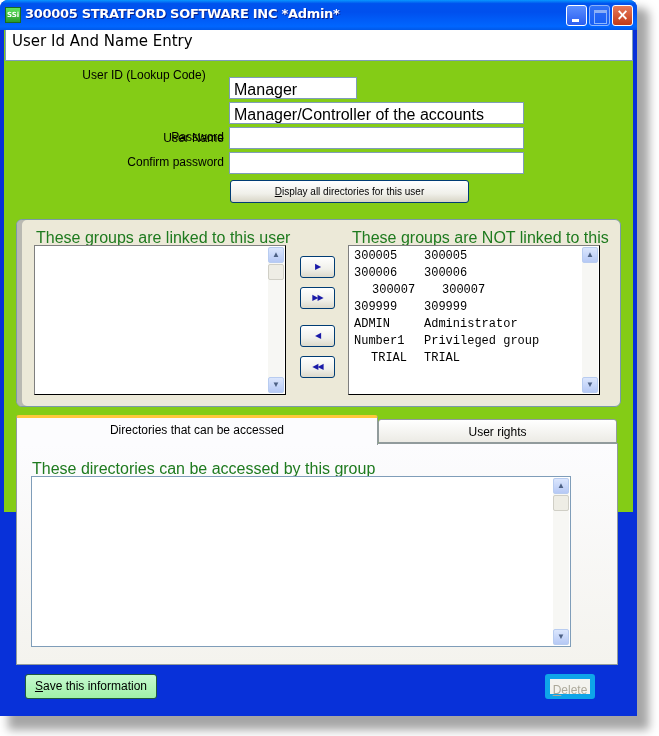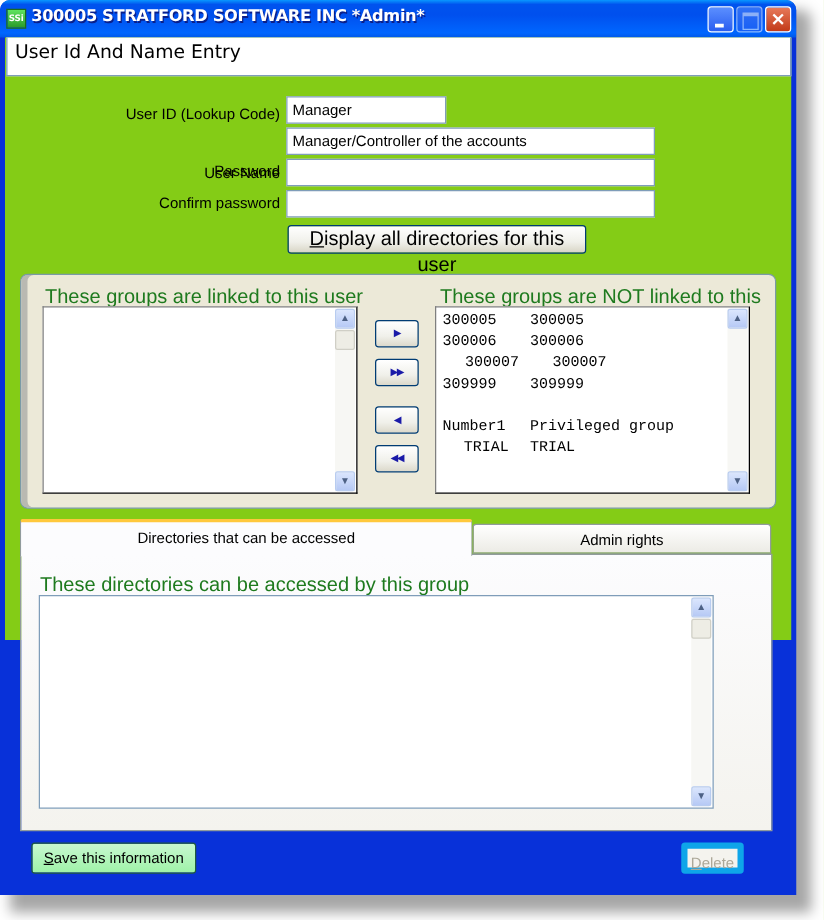--- a/index.html
+++ b/index.html
@@ -52,26 +52,26 @@
     position: absolute; left: 1px; top: 0px; width: 628px; height: 31px;
     background: #fff; border: 1px solid #7f9db9; border-top: none;
   }
   .header-title {
     position: absolute; left: 6px; top: 2px; font-size: 15px; font-family: "DejaVu Sans", sans-serif;
   }
 
   .lbl { position: absolute; font-size: 12px; text-align: right; }
   .field {
     position: absolute; height: 22px; background: #fff; border: 1px solid #7f9db9;
-    padding: 3px 4px; font-size: 12px; white-space: nowrap; overflow: hidden;
+    padding: 3px 4px; font-size: 16px; white-space: nowrap; overflow: hidden;
   }
   .xp-btn {
     position: absolute; border: 1px solid #003c74; border-radius: 3px;
     background: linear-gradient(#ffffff, #f0f0ea 60%, #d8d5c6);
-    font-size: 16px; text-align: center; cursor: default;
+    font-size: 10px; text-align: center; cursor: default;
   }
   .xp-btn u { text-decoration: underline; }
 
   .groups-panel {
     position: absolute; left: 12px; top: 189px; width: 605px; height: 188px;
     border: 1px solid #7a9aa6; border-radius: 6px; background: #ece9d8;
     box-shadow: inset 5px 0 0 #b9b9b2;
   }
   .green-lbl { position: absolute; color: #1e7a1e; font-size: 16px; }
   .listbox {
@@ -144,21 +144,21 @@
     <div class="tb-btn tb-close">
         <span>×</span>
       </div>
   </div>
 
   <div class="client">
     <div class="header-box">
       <div class="header-title">User Id And Name Entry</div>
     </div>
 
-    <div class="lbl" style="left:60px; top:54px; width:160px;">User ID (Lookup Code)</div>
+    <div class="lbl" style="left:60px; top:38px; width:160px;text-align:center;">User ID (Lookup Code)</div>
     <div class="field" style="left:225px; top:47px; width:128px;">Manager</div>
 
     <div class="lbl" style="left:60px; top:75px; width:160px;margin-top:26px;">User Name</div>
     <div class="field" style="left:225px; top:72px; width:295px;">Manager/Controller of the accounts</div>
 
     <div class="lbl" style="left:60px; top:100px; width:160px;">Password</div>
     <div class="field" style="left:225px; top:97px; width:295px;"></div>
 
     <div class="lbl" style="left:60px; top:125px; width:160px;">Confirm password</div>
     <div class="field" style="left:225px; top:122px; width:295px;"></div>
@@ -179,32 +179,33 @@
       <div class="arrow-btn" style="left:283px; top:67px;">▶▶</div>
       <div class="arrow-btn" style="left:283px; top:105px;">◀</div>
       <div class="arrow-btn" style="left:283px; top:136px;">◀◀</div>
 
       <div class="green-lbl" style="left:335px; top:9px;">These groups are NOT linked to this user</div>
       <div class="listbox" style="left:331px; top:25px; width:252px; height:150px;">
         <div class="list-row" style="top:3px;"><span class="c1">300005</span><span>300005</span></div>
         <div class="list-row" style="top:20px;"><span class="c1">300006</span><span>300006</span></div>
         <div class="list-row" style="top:37px;margin-left:18px;"><span class="c1">300007</span><span>300007</span></div>
         <div class="list-row" style="top:54px;"><span class="c1">309999</span><span>309999</span></div>
+        <div class="list-row" style="top:71px;"><span class="c1">ADMIN</span><span>Administrator</span></div>
         <div class="list-row" style="top:88px;"><span class="c1">Number1</span><span>Privileged group</span></div>
         <div class="list-row" style="top:105px;text-align:center;"><span class="c1">TRIAL</span><span>TRIAL</span></div>
         <div class="vscroll">
           <div class="sb-arrow sb-up">▲</div>
           <div class="sb-arrow sb-down">▼</div>
         </div>
       </div>
     </div>
 
     <div class="tabs-area">
       <div class="tab tab-active">Directories that can be accessed</div>
-      <div class="tab tab-inactive">Admin rights</div>
+      <div class="tab tab-inactive">User rights</div>
       <div class="tab-page">
         <div class="green-lbl" style="left:15px; top:16px;">These directories can be accessed by this group</div>
         <div class="dir-list">
           <div class="vscroll">
             <div class="sb-arrow sb-up">▲</div>
             <div class="sb-thumb"></div>
             <div class="sb-arrow sb-down">▼</div>
           </div>
         </div>
       </div>

